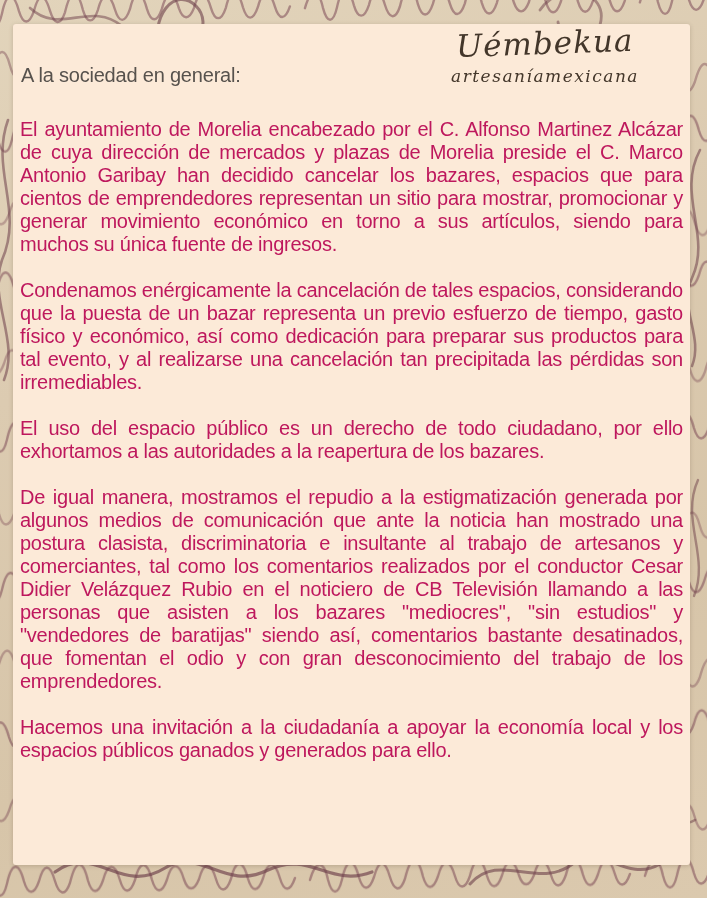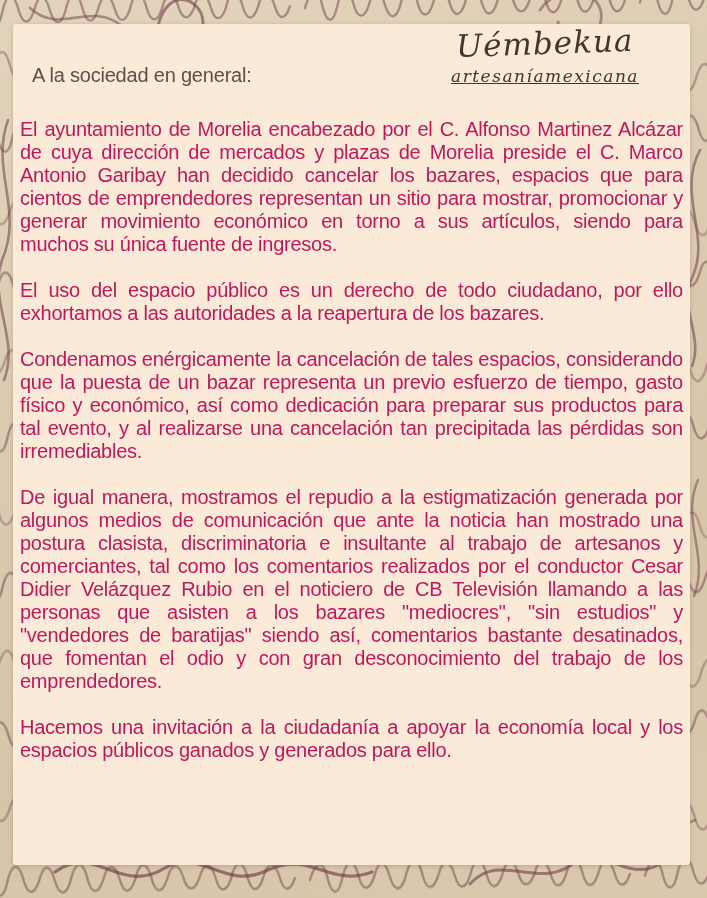--- a/index.html
+++ b/index.html
@@ -34,21 +34,21 @@
     box-sizing: border-box;
     padding: 0 7px 0 7px;
     box-shadow: 0 1px 4px rgba(90,70,50,0.25);
   }
   .card-header {
     position: relative;
     height: 92px;
   }
   .salutation {
     position: absolute;
-    left: 12px;
+    left: 1px;
     top: 40px;
     font-size: 20px;
     letter-spacing: -0.2px;
     color: #57524d;
     white-space: nowrap;
   }
   .logo {
     position: absolute;
     right: 28px;
     top: 4px;
@@ -62,21 +62,20 @@
   .logo-name {
     font-size: 31px;
     letter-spacing: 1px;
     transform: rotate(-2deg);
     display: inline-block;
   }
   .logo-tagline {
     margin-top: 9px;
     font-size: 17px;
     letter-spacing: 1.5px;
-    text-decoration: underline;
   }
   .body-text {
     margin-top: 2px;
   }
   .para {
     margin: 0 0 23px 0;
     font-size: 20px;
     line-height: 23px;
     letter-spacing: -0.25px;
     color: #be185d;
@@ -182,20 +181,20 @@
 
       <div class="logo">
         <div class="logo-name">Uémbekua</div>
         <div class="logo-tagline">artesaníamexicana</div>
       </div>
     </div>
 
     <div class="body-text">
 
     <p class="para">El ayuntamiento de Morelia encabezado por el C. Alfonso Martinez Alcázar de cuya dirección de mercados y plazas de Morelia preside el C. Marco Antonio Garibay han decidido cancelar los bazares, espacios que para cientos de emprendedores representan un sitio para mostrar, promocionar y generar movimiento económico en torno a sus artículos, siendo para muchos su única fuente de ingresos.</p>
+        <p class="para">Condenamos enérgicamente la cancelación de tales espacios, considerando que la puesta de un bazar representa un previo esfuerzo de tiempo, gasto físico y económico, así como dedicación para preparar sus productos para tal evento, y al realizarse una cancelación tan precipitada las pérdidas son irremediables.</p>
         <p class="para">El uso del espacio público es un derecho de todo ciudadano, por ello exhortamos a las autoridades a la reapertura de los bazares.</p>
-        <p class="para">Condenamos enérgicamente la cancelación de tales espacios, considerando que la puesta de un bazar representa un previo esfuerzo de tiempo, gasto físico y económico, así como dedicación para preparar sus productos para tal evento, y al realizarse una cancelación tan precipitada las pérdidas son irremediables.</p>
         <p class="para">De igual manera, mostramos el repudio a la estigmatización generada por algunos medios de comunicación que ante la noticia han mostrado una postura clasista, discriminatoria e insultante al trabajo de artesanos y comerciantes, tal como los comentarios realizados por el conductor Cesar Didier Velázquez Rubio en el noticiero de CB Televisión llamando a las personas que asisten a los bazares "mediocres", "sin estudios" y "vendedores de baratijas" siendo así, comentarios bastante desatinados, que fomentan el odio y con gran desconocimiento del trabajo de los emprendedores.</p>
         <p class="para">Hacemos una invitación a la ciudadanía a apoyar la economía local y los espacios públicos ganados y generados para ello.</p>
       </div>
 
   </div>
 </div>
 
 </body></html>

